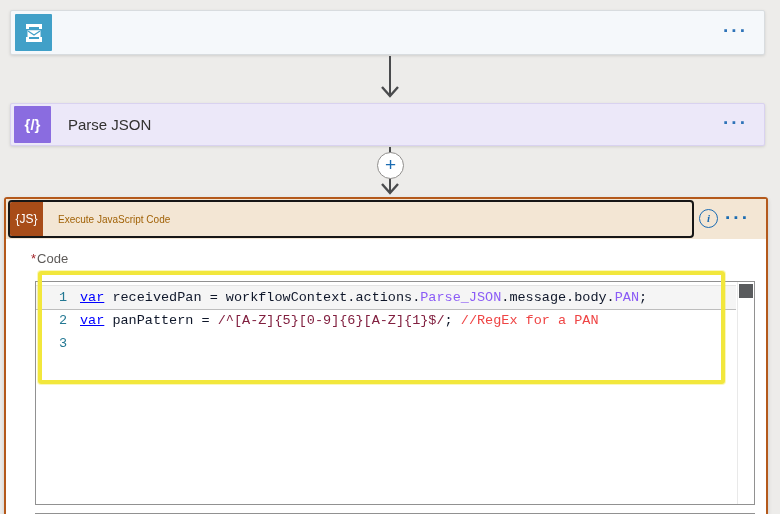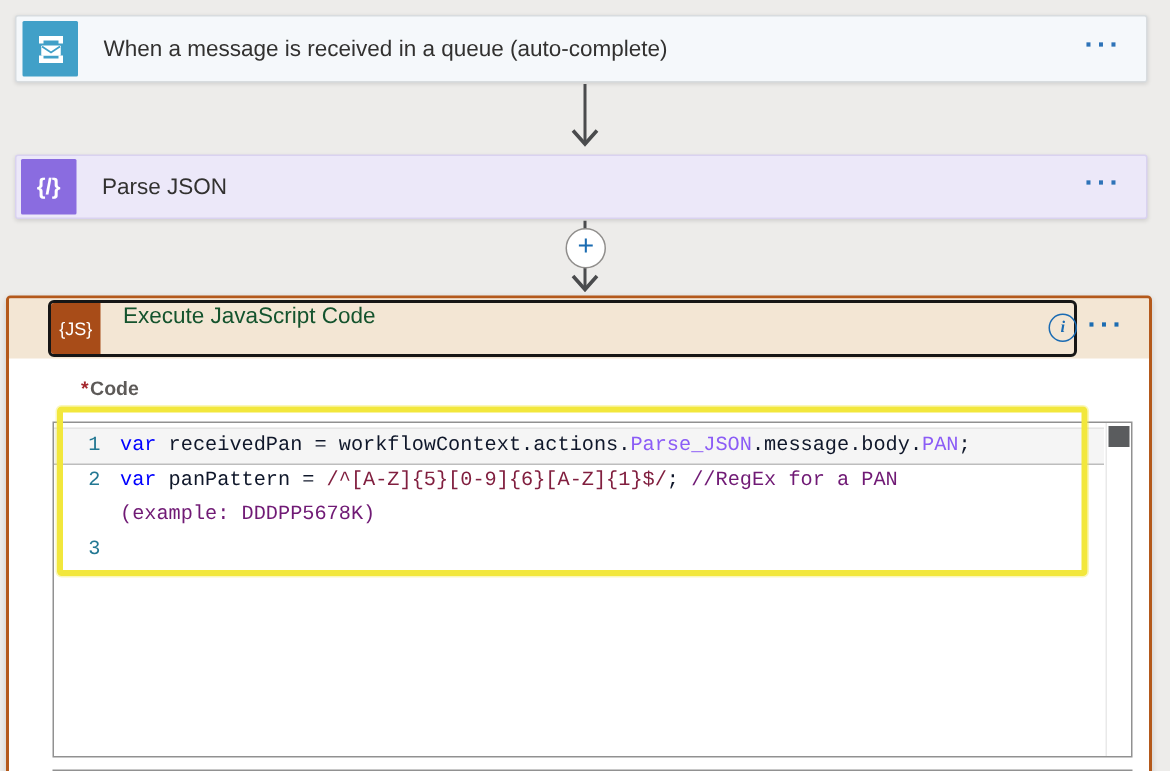--- a/index.html
+++ b/index.html
@@ -45,53 +45,53 @@
   }
   
   #js-card{
     position:absolute;left:4px;top:197px;width:764px;height:330px;
     background:#fff;border:2px solid #b4591b;border-radius:3px;
     box-shadow:0 2px 4px rgba(0,0,0,.15);box-sizing:border-box;
   }
   #js-header-band{position:relative;height:40px;background:#f3e6d4;}
   #js-header-box{
     position:absolute;left:2px;top:1px;width:682px;height:34px;
-    border:2px solid #161616;border-radius:4px;display:flex;
-    cursor:pointer;background:transparent;margin-left:24px;
+    border:2px solid #161616;border-radius:4px;display:flex;align-items:center;
+    cursor:pointer;background:transparent;
   }
   #js-header-box .step-icon{
     width:33px;height:34px;background:#a84c18;color:#fff;
     display:flex;align-items:center;justify-content:center;
     font-size:12px;border-radius:2px 0 0 2px;
   }
-  #js-header-box .step-title{margin-left:15px;font-size:15px;color:#14532d;}
+  #js-header-box .step-title{margin-left:15px;font-size:10px;color:#a16207;}
   .info-badge{
     position:absolute;right:48px;top:10px;width:17px;height:17px;border-radius:50%;
     border:1.5px solid #1a6bb3;color:#1a6bb3;font-size:11px;line-height:16px;
     text-align:center;cursor:pointer;font-family:"Liberation Serif",serif;font-style:italic;font-weight:bold;
   }
   #js-menu{right:12px;top:21px;color:#1b6cb2;}
   
-  #code-label{position:absolute;left:48px;top:52px;font-size:13px;color:#5d5a58;font-weight:bold;}
+  #code-label{position:absolute;left:25px;top:52px;font-size:13px;color:#5d5a58;}
   #code-label .req{color:#a4262c;margin-right:1px;}
   #code-editor{
     position:absolute;left:29px;top:82px;width:720px;height:224px;
     border:1px solid #919191;background:#fff;box-sizing:border-box;
     font-family:"Liberation Mono","DejaVu Sans Mono",monospace;font-size:13.5px;
     cursor:text;overflow:hidden;
   }
   #code-rows{position:absolute;left:0;top:4px;right:18px;}
   .code-row{display:flex;line-height:23px;white-space:pre;}
   .code-row.current{background:#f5f5f5;border-top:1px solid #e4e4e4;border-bottom:1px solid #bdbdbd;margin:-1px 0;}
   .line-num{flex:0 0 31px;text-align:right;color:#237893;user-select:none;}
   .line-content{padding-left:13px;}
-  .tok-keyword{color:#0000ff;}
+  .tok-keyword{color:#0000ff;text-decoration:underline;}
   .tok-type{color:#8b5cf6;}
   .tok-regexp{color:#811f3f;}
-  .tok-comment{color:#701a75;}
+  .tok-comment{color:#ef4444;}
   .tok-plain{color:#0f172a;}
   #scroll-track{position:absolute;top:0;bottom:0;right:16px;width:1px;background:#e9e9e9;}
   #scroll-thumb{position:absolute;top:2px;right:1px;width:14px;height:14px;background:#5a5c5e;cursor:pointer;}
   
   #yellow-box{
     position:absolute;left:38px;top:271px;width:679px;height:105px;
     border:4px solid #f2e73c;border-radius:3px;pointer-events:none;z-index:6;
     box-shadow:0 0 0 1px rgba(242,231,60,.35);
   }
   
@@ -105,21 +105,20 @@
 
 <div class="card" id="trigger-card">
   <span class="step-icon">
     <svg width="22" height="22" viewBox="0 0 22 22" aria-hidden="true">
       <path fill="#fff" d="M3 2 h16 v5 h-3 V5 H6 v2 H3 z"></path>
       <path fill="#fff" d="M3 20 h16 v-5 h-3 v2 H6 v-2 H3 z"></path>
       <rect x="4.5" y="8.3" width="13" height="6.8" rx="0.6" fill="#fff"></rect>
       <polyline points="5,9 11,13 17,9" fill="none" stroke="#41a0c8" stroke-width="1.2"></polyline>
     </svg>
   </span>
-  <span class="step-title">When a message is received in a queue (auto-complete)</span>
   <span class="menu-dots">···</span>
 </div>
 
 <svg class="connector" id="connector-1" viewBox="0 0 32 44">
   <line x1="16" y1="0" x2="16" y2="39" stroke="#4a4b4d" stroke-width="2"></line>
   <polyline points="8,31 16,40 24,31" fill="none" stroke="#4a4b4d" stroke-width="2.4"></polyline>
 </svg>
 
 <div class="card" id="parse-card">
   <span class="step-icon">{/}</span>
@@ -144,21 +143,20 @@
   </div>
 
   <div id="code-label">
     <span class="req">*</span><span>Code</span>
   </div>
 
   <div id="code-editor">
     <div id="code-rows">
         <div class="code-row current"><span class="line-num">1</span><span class="line-content"><span class="tok-keyword">var</span><span class="tok-plain"> receivedPan = workflowContext.actions.</span><span class="tok-type">Parse_JSON</span><span class="tok-plain">.message.body.</span><span class="tok-type">PAN</span><span class="tok-plain">;</span></span></div>
         <div class="code-row"><span class="line-num">2</span><span class="line-content"><span class="tok-keyword">var</span><span class="tok-plain"> panPattern = </span><span class="tok-regexp">/^[A-Z]{5}[0-9]{6}[A-Z]{1}$/</span><span class="tok-plain">; </span><span class="tok-comment">//RegEx for a PAN</span></span></div>
-        <div class="code-row"><span class="line-num"></span><span class="line-content"><span class="tok-comment">(example: DDDPP5678K)</span></span></div>
         <div class="code-row"><span class="line-num">3</span></div>
       </div>
     <div id="scroll-track"></div>
     <div id="scroll-thumb"></div>
   </div>
 
   <div id="next-field-box"></div>
 </div>
 
 <div id="yellow-box"></div>

